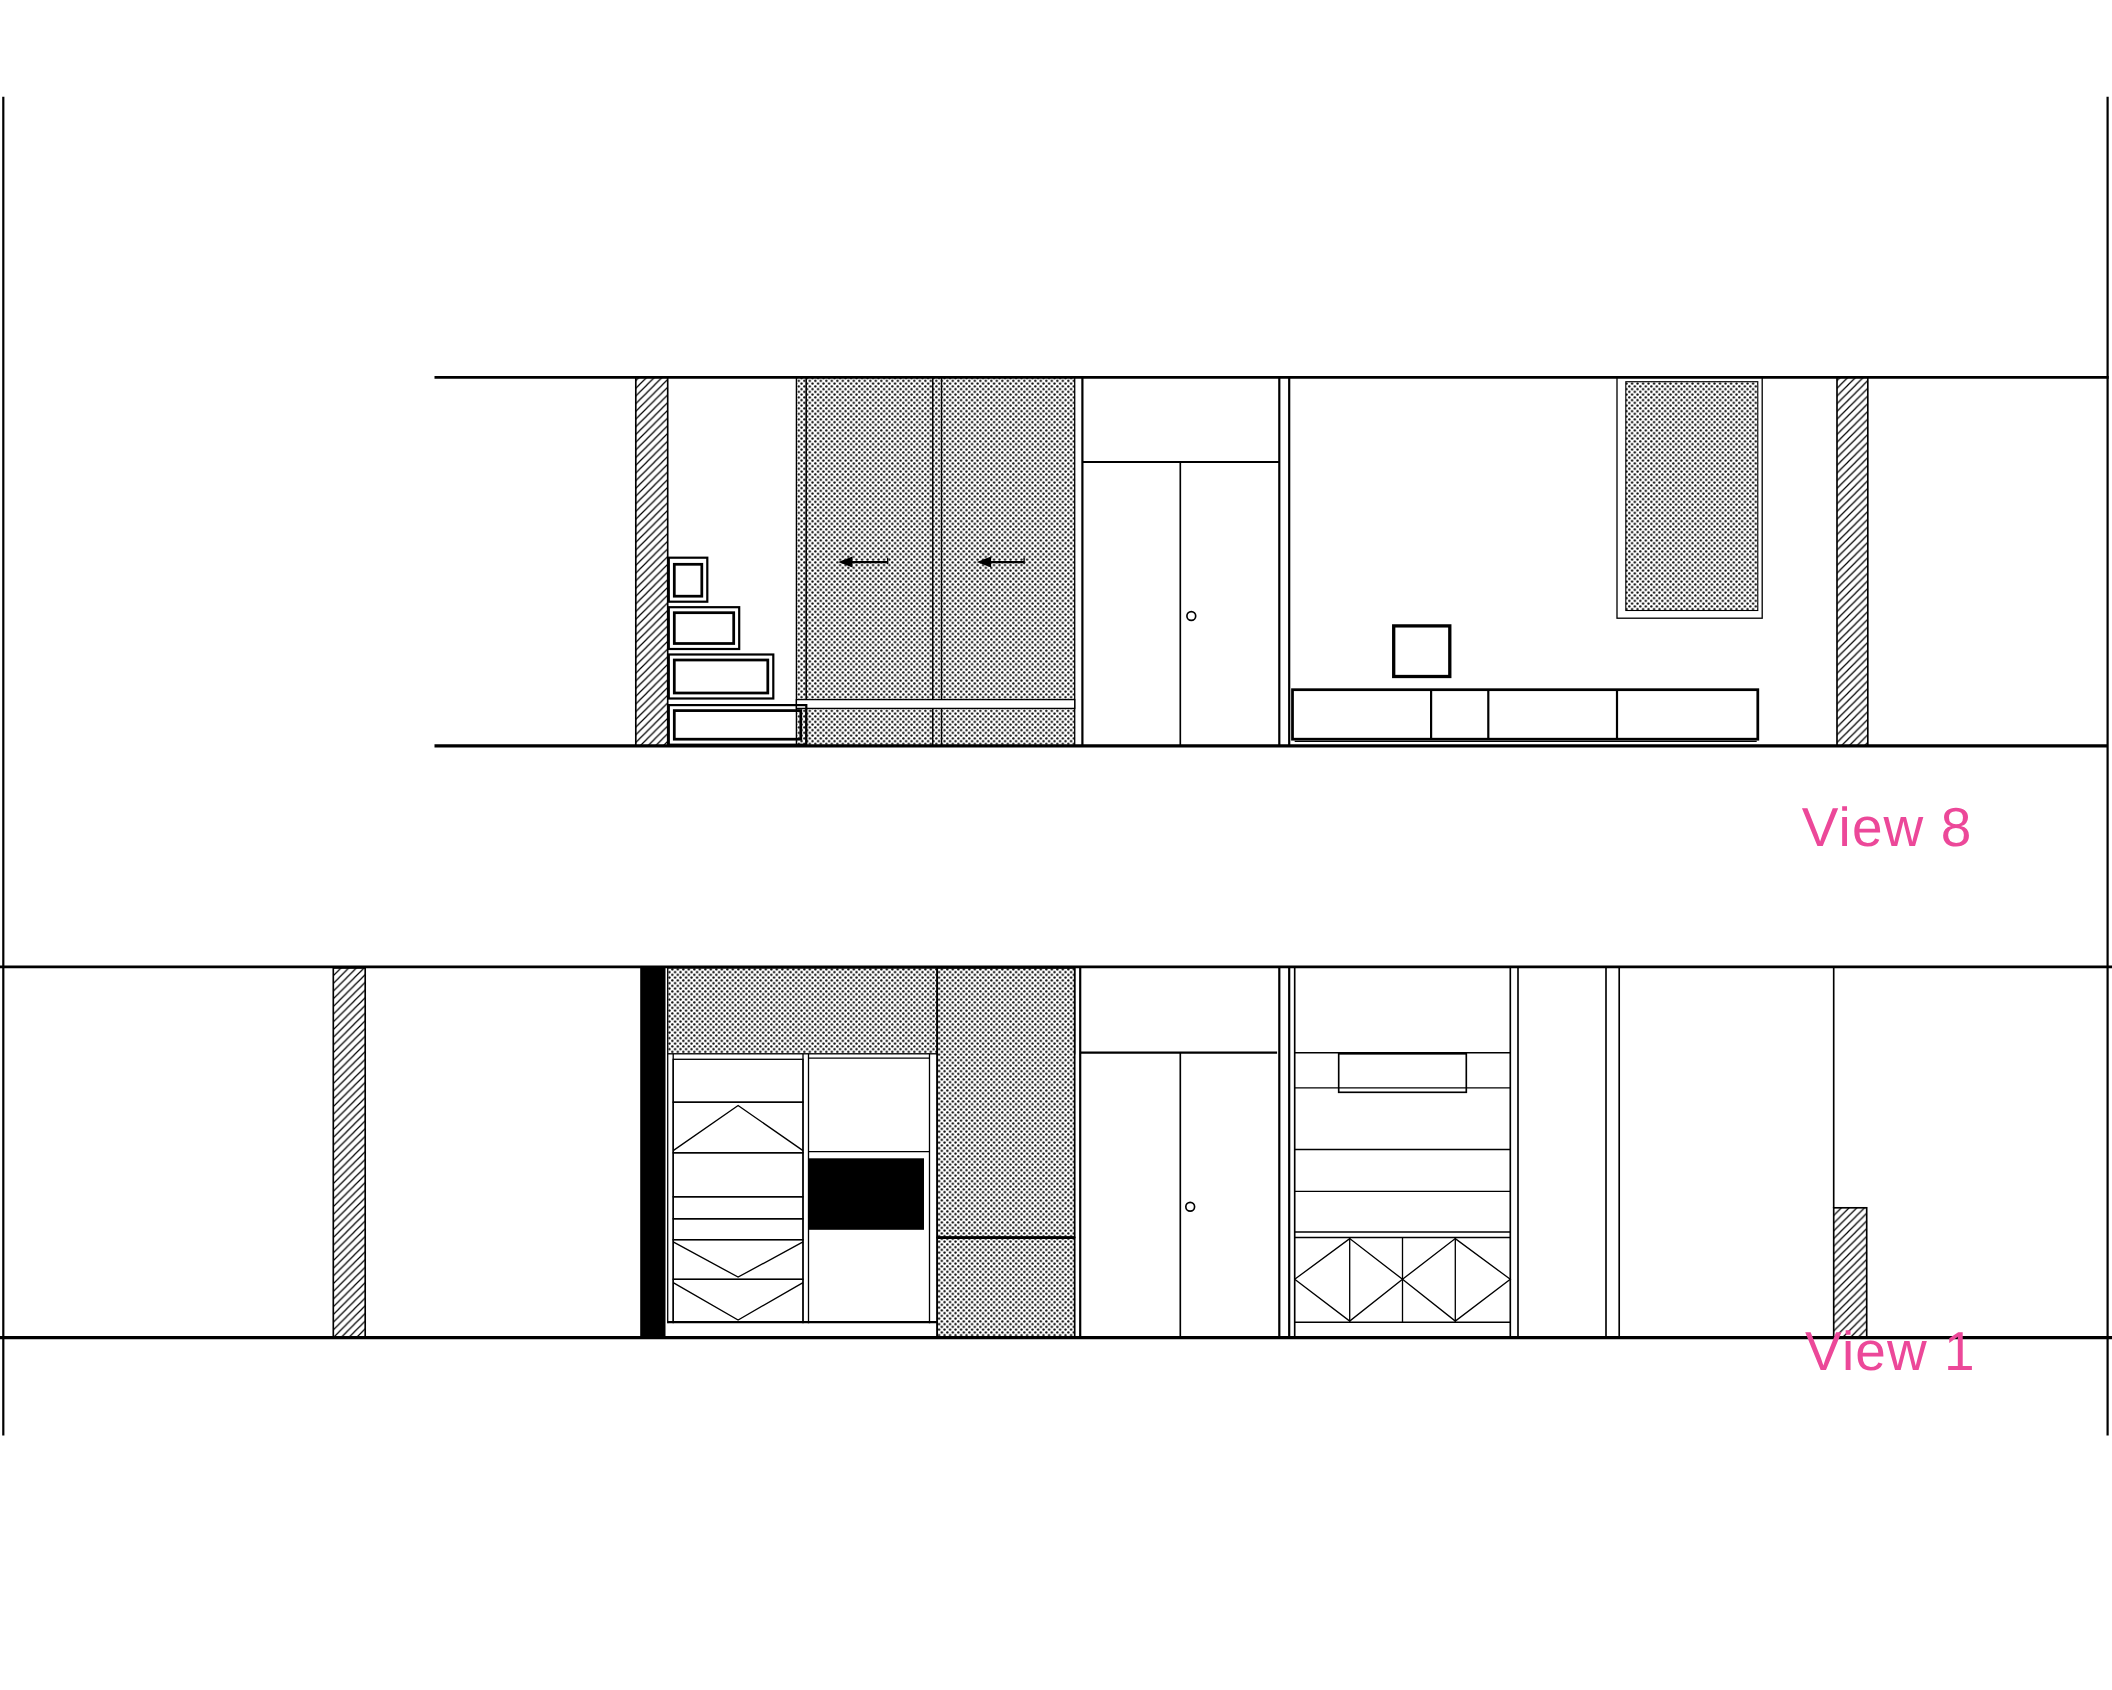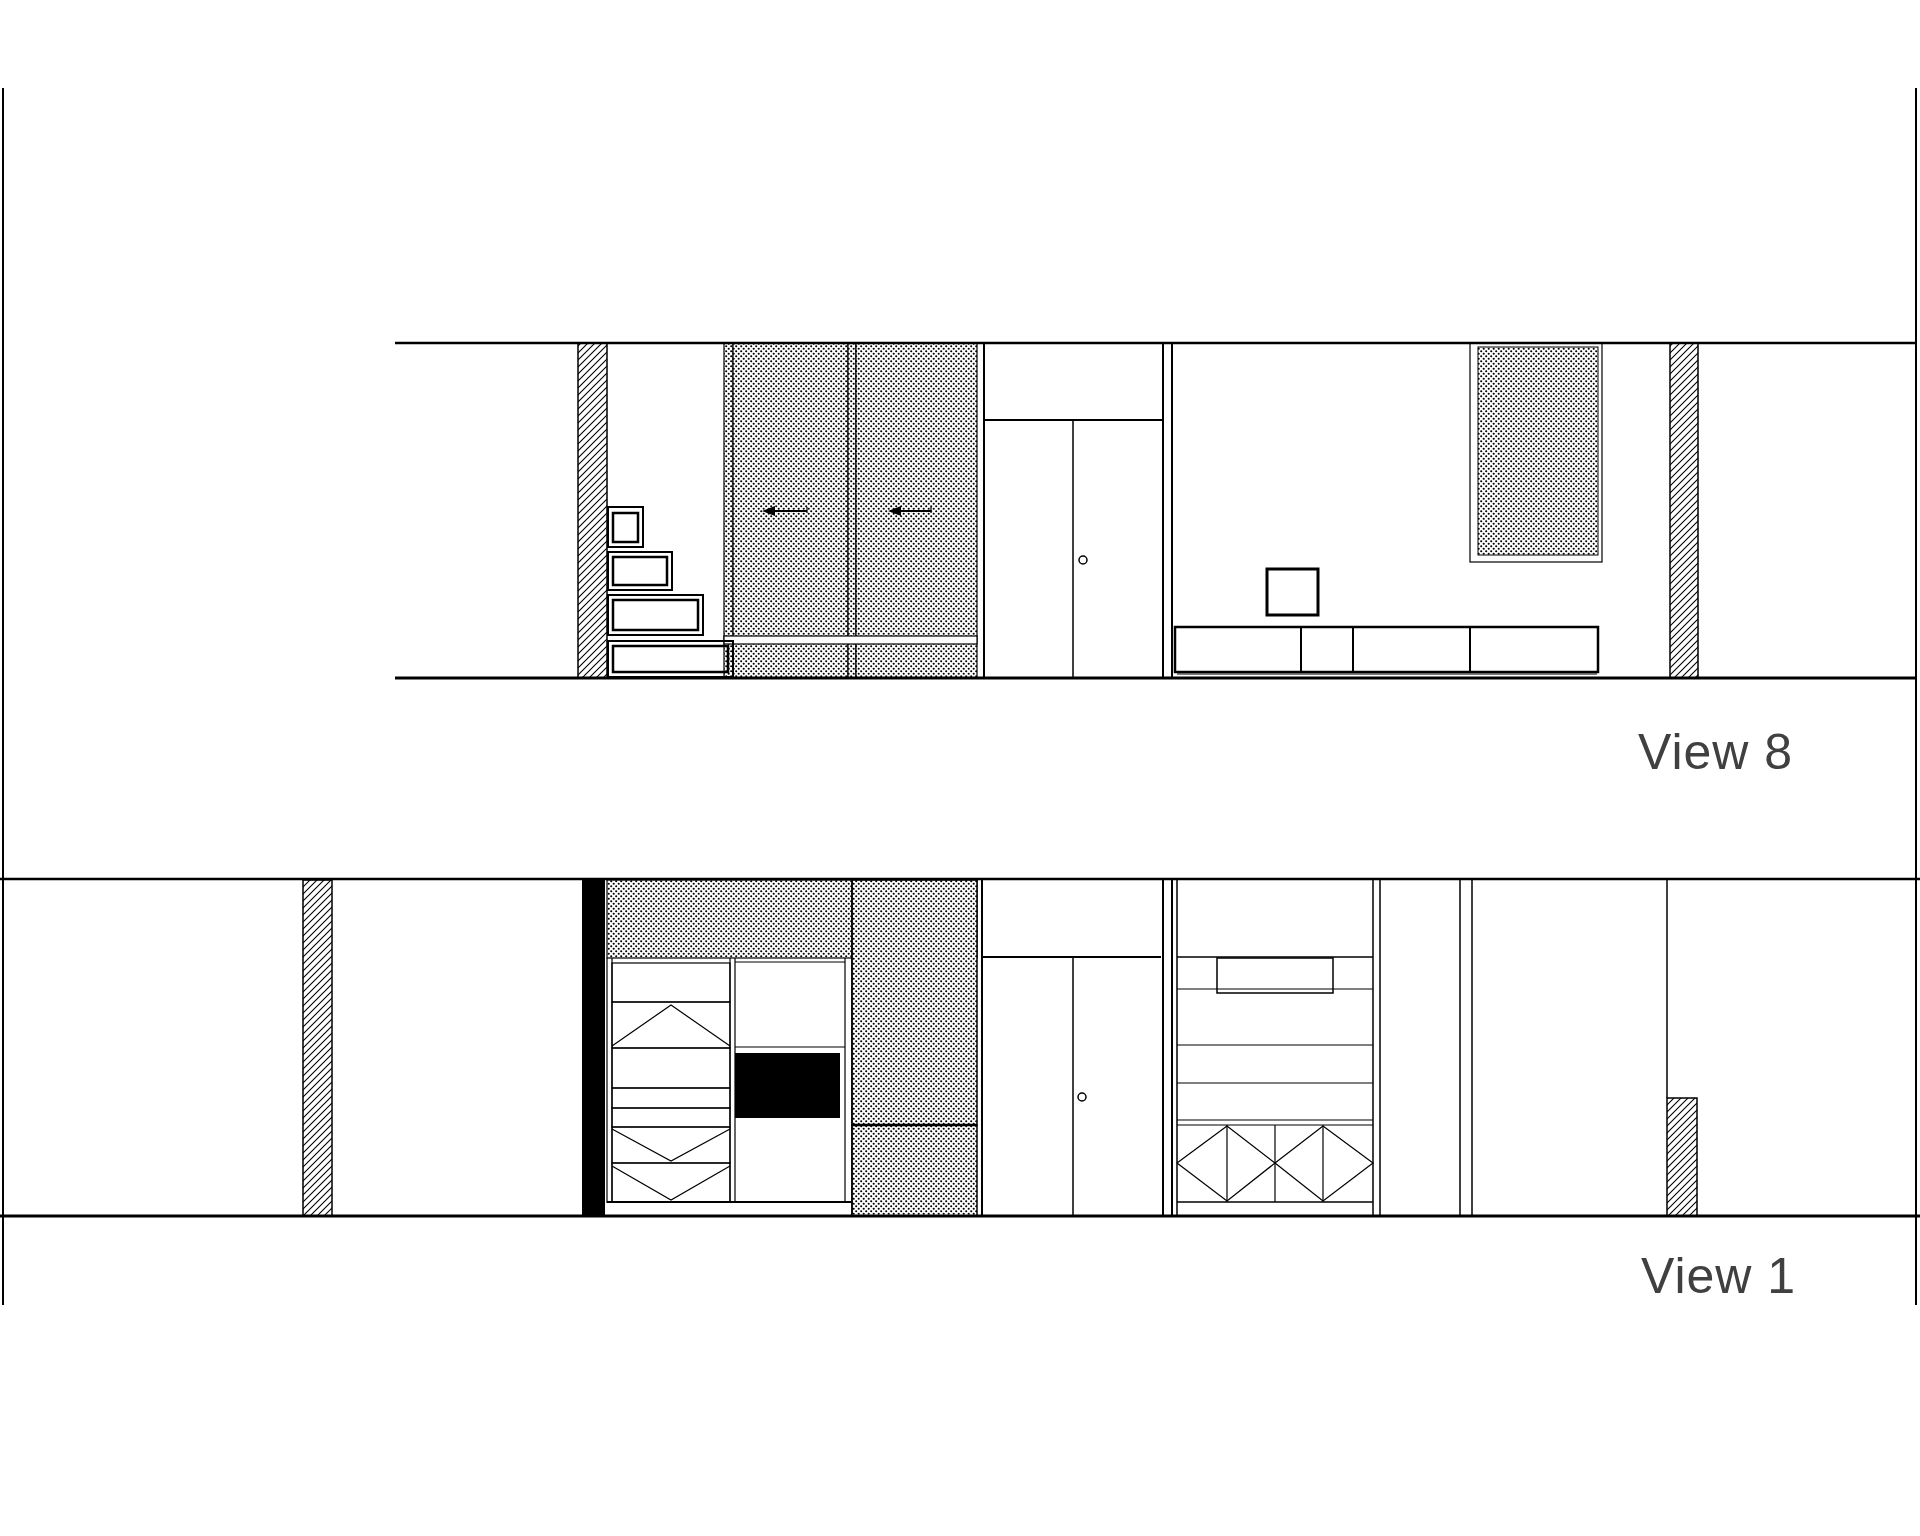--- a/index.html
+++ b/index.html
@@ -1,22 +1,22 @@
 <!DOCTYPE html>
 <html><head>
 <meta charset="utf-8">
 <style>
   html,body{margin:0;padding:0;background:#ffffff;}
   #sheet{position:relative;width:1920px;height:1536px;background:#ffffff;overflow:hidden;
          font-family:"Liberation Sans", sans-serif;}
   #drawing-svg{position:absolute;left:0;top:0;}
-  .view-label{position:absolute;font-size:50px;color:#404040;line-height:1;letter-spacing:1px;
+  .view-label{position:absolute;font-size:50px;color:#ec4899;line-height:1;letter-spacing:1px;
               font-family:"Liberation Sans", sans-serif;white-space:nowrap;}
   #label-view8{left:1638px;top:727px;}
-  #label-view1{left:1641px;top:1251px;}
+  #label-view1{left:1641px;top:1203px;}
 </style>
 </head>
 <body>
 
 <div id="sheet">
   <svg id="drawing-svg" width="1920" height="1536" viewBox="0 0 1920 1536" xmlns="http://www.w3.org/2000/svg">
     <defs>
       <pattern id="dots" width="5" height="5" patternUnits="userSpaceOnUse">
         <rect width="5" height="5" fill="#ffffff"></rect>
         <circle cx="1.2" cy="1.2" r="1.05" fill="#000000"></circle>

